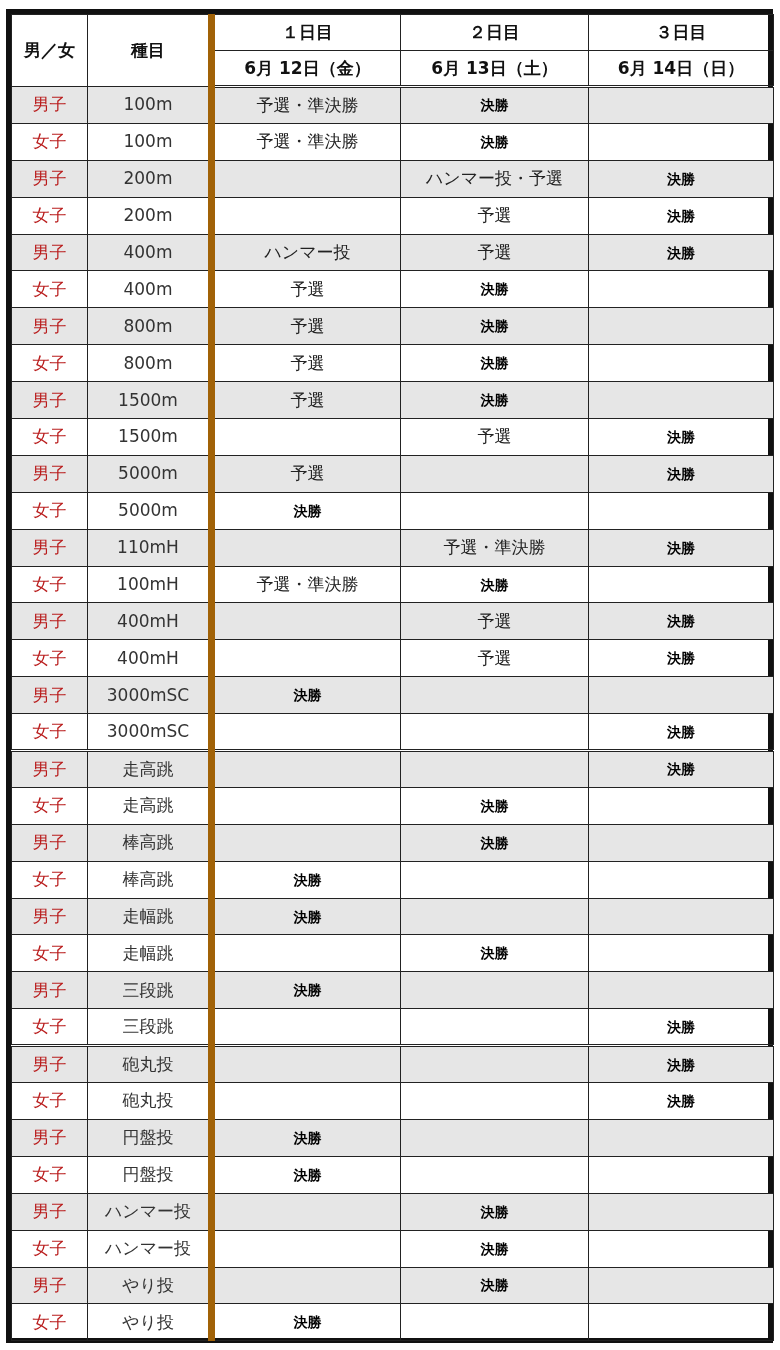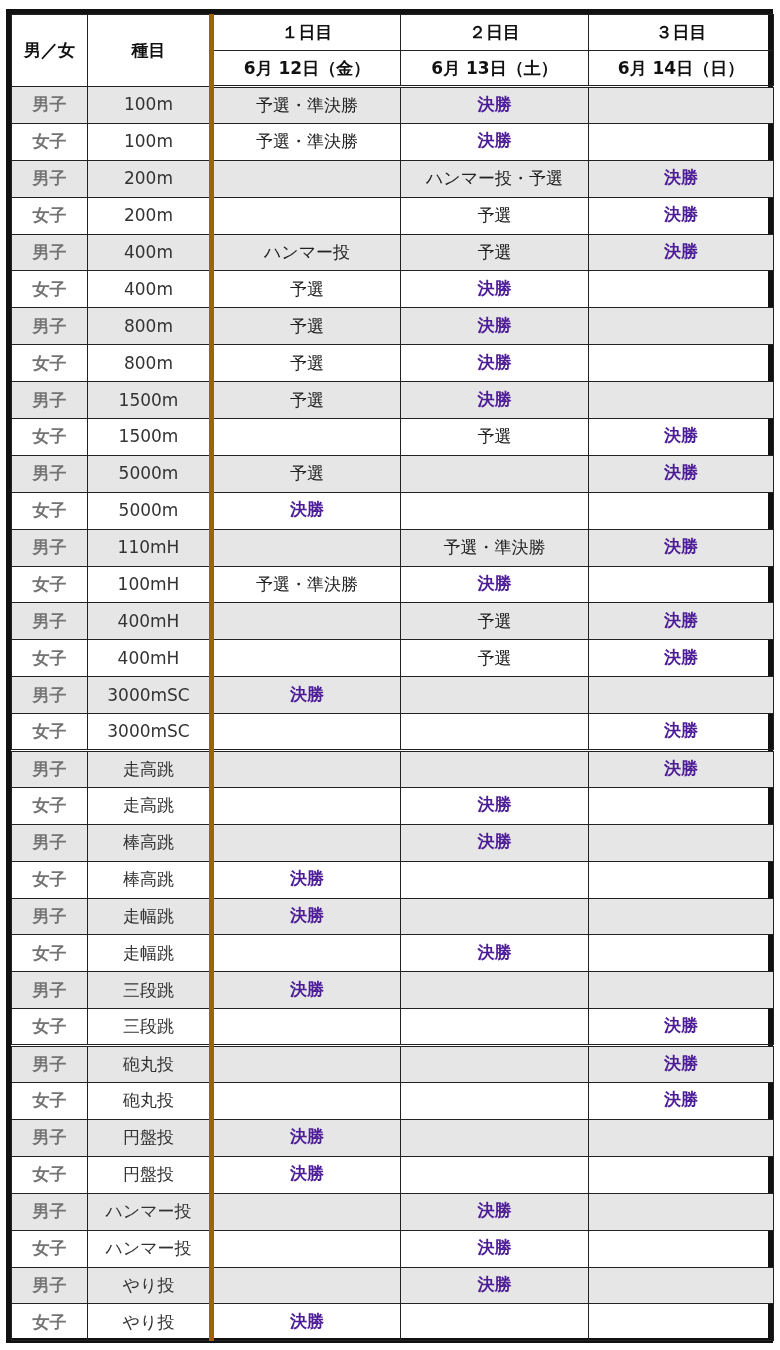--- a/index.html
+++ b/index.html
@@ -7,25 +7,25 @@
            font-family: "DejaVu Sans", "Liberation Sans", sans-serif; color: #222; }
     .wrap { position: absolute; left: 6px; top: 9px; width: 767px; height: 1334px;
             border: 5px solid #111; box-sizing: border-box; background:#fff; }
     table { border-collapse: collapse; width: 100%; height: 100%; table-layout: fixed; }
     td, th { border: 1.5px solid #222; text-align: center; vertical-align: middle;
              padding: 0; font-size: 17px; line-height: 1; overflow: hidden; white-space: nowrap; }
     th { font-weight: bold; font-size: 17px; color: #111; }
     thead tr { height: 36px; }
     tbody tr { height: 36.9px; }
     tr.gray td { background: #e6e6e6; }
-    td.bold { font-weight: bold; color: #4c1d95; font-size: 17px; font-family: Liberation Mono, monospace; }
-    td.sep-right, th.sep-right { border-right: 5px solid #a16207; }
+    td.bold { font-weight: bold; color: #000000; font-size: 14px; }
+    td.sep-right, th.sep-right { border-right: 7px solid #a16207; }
     thead tr.last th { border-bottom: 3px double #222; }
     tr.group-end td { border-bottom: 3px double #222; }
-    td.sex { color: #737373; font-weight: bold; }
+    td.sex { color: #b91c1c; }
     td.event { color: #333; }
   </style>
 </head>
 <body>
 
 <div class="wrap">
   <table>
     <colgroup>
       <col style="width:76px">
         <col style="width:124px">

